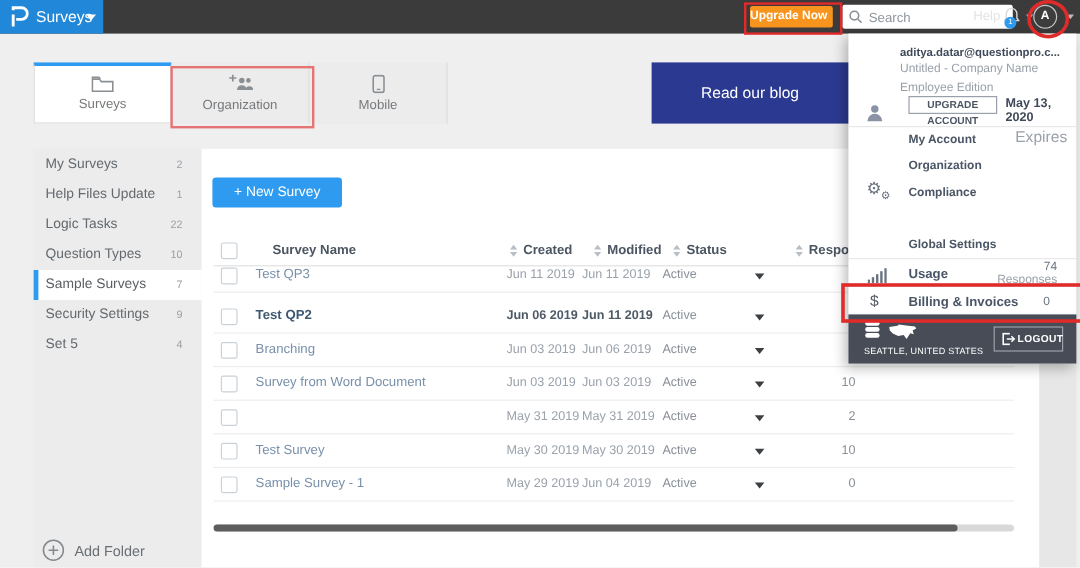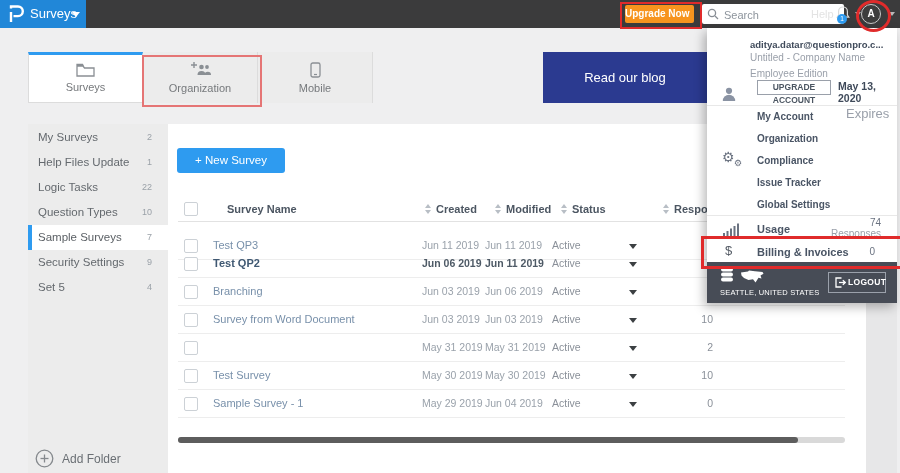--- a/index.html
+++ b/index.html
@@ -199,21 +199,21 @@
       <span class="sort" style="left:247px"></span>
       <span class="th" style="left:258px">Created</span>
       <span class="sort" style="left:317px"></span>
       <span class="th" style="left:328px">Modified</span>
       <span class="sort" style="left:383px"></span>
       <span class="th" style="left:394px">Status</span>
       <span class="sort" style="left:485px"></span>
       <span class="th" style="left:496px">Responses</span>
     </div>
 
-    <div class="trow" style="top:108px">
+    <div class="trow" style="top:92px">
       <span class="checkbox"></span>
       <span class="cell cell-name">Test QP3</span>
       <span class="cell cell-created">Jun 11 2019</span>
       <span class="cell cell-modified">Jun 11 2019</span>
       <span class="cell cell-status">Active</span>
       <span class="caret row-caret"></span>
       <span class="cell cell-resp"></span>
     </div>
     <div class="trow bold" style="top:126px">
       <span class="checkbox"></span>
@@ -282,21 +282,20 @@
     <div class="dd-email">aditya.datar@questionpro.c...</div>
     <div class="dd-company">Untitled - Company Name</div>
     <div class="dd-edition">Employee Edition</div>
     <div class="dd-upgrade">UPGRADE ACCOUNT</div>
     <div class="dd-expires-label">Expires</div>
     <div class="dd-expires-date">May 13, 2020</div>
     <div class="dd-divider" style="top:77px"></div>
     <div class="dd-item" style="top:78px">My Account</div>
     <div class="dd-item" style="top:100px">Organization</div>
     <div class="dd-item" style="top:122px">Compliance</div>
-    <div class="dd-item" style="top:144px">Issue Tracker</div>
     <div class="dd-item" style="top:166px">Global Settings</div>
     <div class="dd-gears">
         <span class="g1">⚙</span>
         <span class="g2">⚙</span>
       </div>
     <div class="dd-divider" style="top:187px"></div>
     <div class="dd-usage">
       <svg width="16" height="13" viewBox="0 0 16 13">
           <rect x="0" y="10" width="2" height="3" fill="#6a7280"></rect>
           <rect x="3.5" y="8" width="2" height="5" fill="#6a7280"></rect>

